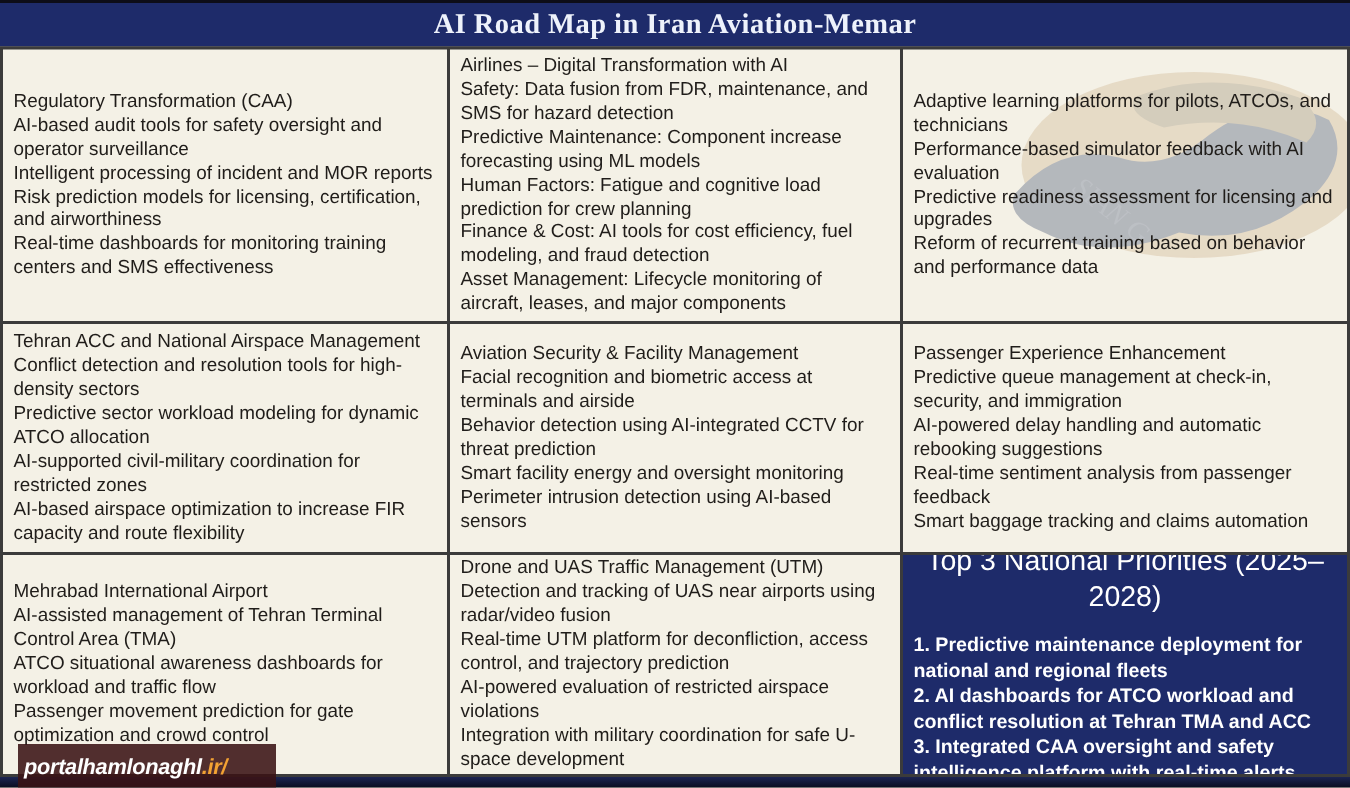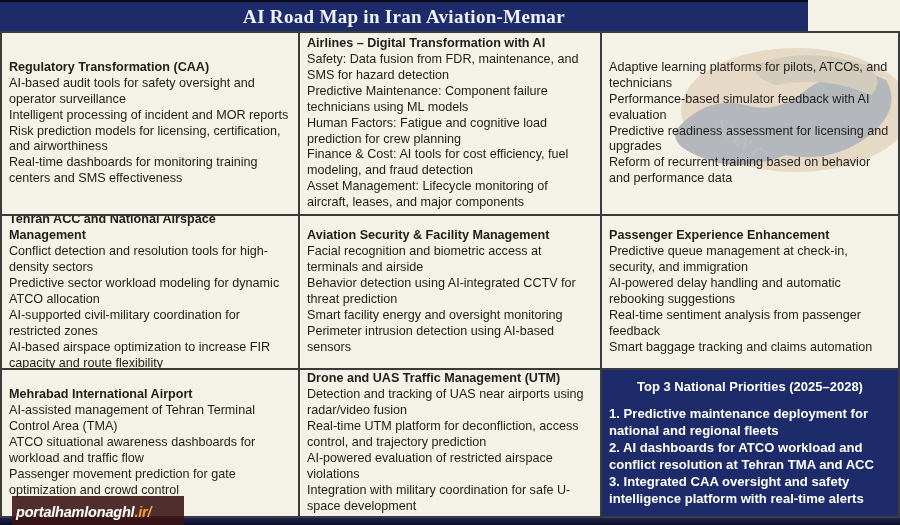--- a/index.html
+++ b/index.html
@@ -7,21 +7,21 @@
   body {
     font-family: "Liberation Sans", sans-serif;
     background: #f4f1e6;
     position: relative;
     overflow: hidden;
   }
   .page { position: absolute; inset: 0; }
 
   
   .title-bar {
-    position: absolute; top: 0; left: 0; width: 808px; height: 31px;
+    position: absolute; top: 0; left: 0; width: 900px; height: 31px;
     background: #1e2b6a;
     border-top: 2px solid #0d0d18;
     display: flex; align-items: center; justify-content: center;
   }
   .title-bar .title {
     font-family: "Liberation Serif", serif;
     font-weight: bold;
     font-size: 19px;
     color: #eef2fb;
     letter-spacing: 0.3px;
@@ -41,32 +41,32 @@
   .cell {
     background: #f4f1e6;
     padding: 4px 7px;
     display: flex; flex-direction: column; justify-content: center;
     color: #201d1a;
     font-size: 12.6px;
     line-height: 1.27;
     position: relative;
     overflow: hidden;
   }
-  .cell-title { font-weight: bold; position: relative; z-index: 1; }
+  .cell-title { font-weight: normal; position: relative; z-index: 1; }
   .cell-items { position: relative; z-index: 1; }
   .cell-line { position: relative; z-index: 1; }
 
   
   .cell.highlight {
     background: #1e2b6a;
     color: #ffffff;
   }
   .cell.highlight .cell-title {
     text-align: center;
-    font-size: 13px;
+    font-size: 19px;
     margin-bottom: 10px;
   }
   .cell.highlight .cell-line {
     font-weight: bold;
     font-size: 13.1px;
     line-height: 1.3;
   }
 
   
   .map-watermark {
@@ -117,21 +117,21 @@
           <div class="cell-line">Intelligent processing of incident and MOR reports</div>
           <div class="cell-line">Risk prediction models for licensing, certification, and airworthiness</div>
           <div class="cell-line">Real-time dashboards for monitoring training centers and SMS effectiveness</div>
         </div>
     </div>
 
     <div class="cell">
       <div class="cell-title">Airlines – Digital Transformation with AI</div>
       <div class="cell-items">
           <div class="cell-line">Safety: Data fusion from FDR, maintenance, and SMS for hazard detection</div>
-          <div class="cell-line">Predictive Maintenance: Component failure technicians using ML models</div>
+          <div class="cell-line">Predictive Maintenance: Component increase forecasting using ML models</div>
           <div class="cell-line">Human Factors: Fatigue and cognitive load prediction for crew planning</div>
           <div class="cell-line">Finance &amp; Cost: AI tools for cost efficiency, fuel modeling, and fraud detection</div>
           <div class="cell-line">Asset Management: Lifecycle monitoring of aircraft, leases, and major components</div>
         </div>
     </div>
 
     <div class="cell">
       <svg class="map-watermark" viewBox="0 0 270 170" xmlns="http://www.w3.org/2000/svg">
         <ellipse cx="160" cy="75" rx="115" ry="62" fill="#c8a87e"></ellipse>
         <path d="M40 95 Q70 60 110 70 Q140 80 170 55 Q210 25 250 45 Q265 70 240 95 Q200 130 150 120 Q100 140 60 120 Q35 110 40 95 Z" fill="#24355e"></path>

